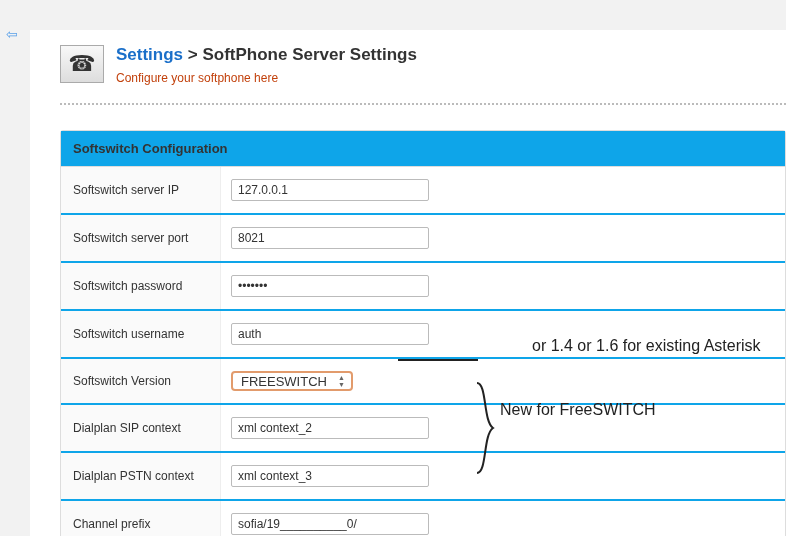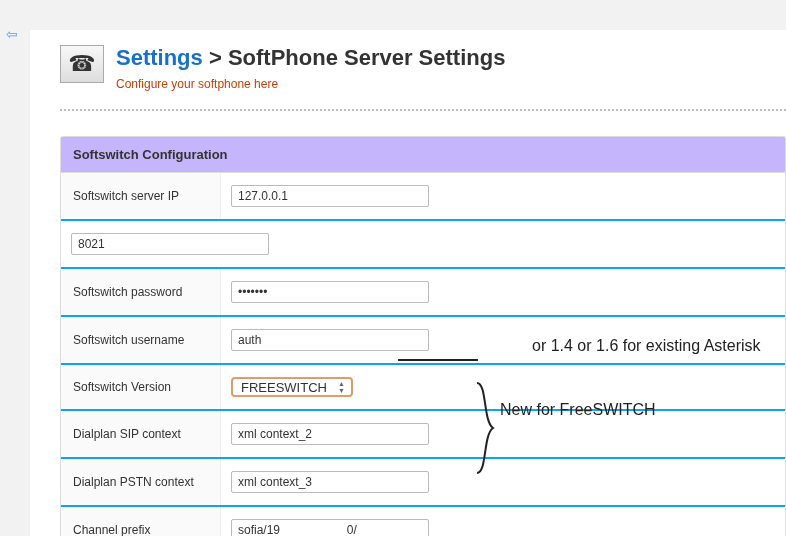--- a/index.html
+++ b/index.html
@@ -39,38 +39,38 @@
     width: 44px;
     height: 38px;
     background: linear-gradient(#f8f8f8,#ddd);
     border: 1px solid #aaa;
     display: flex;
     align-items: center;
     justify-content: center;
     font-size: 22px;
   }
   .breadcrumb {
-    font-size: 22px;
+    font-size: 17px;
     font-weight: bold;
     color: #333;
   }
   .breadcrumb .link { color: #1a6fc9; }
   .subtitle {
     color: #c2410c;
     font-size: 12px;
     margin-top: 6px;
   }
   .panel {
     margin-top: 25px;
     border: 1px solid #ddd;
     border-radius: 3px;
     margin-right: 0;
   }
   .panel-header {
-    background: #c4b5fd;
+    background: #0ea5e9;
     padding: 10px 12px;
     font-weight: bold;
     font-size: 13px;
     border-bottom: 1px solid #ddd;
   }
   .form-row {
     display: flex;
     align-items: center;
     border-bottom: 2px solid #0ea5e9;
     min-height: 34px;
@@ -187,20 +187,21 @@
     <div class="panel-header">Softswitch Configuration</div>
 
     <div class="form-row">
       <div class="form-label">Softswitch server IP</div>
       <div class="form-field">
           <input type="text" value="127.0.0.1" style="">
         </div>
     </div>
 
     <div class="form-row">
+      <div class="form-label">Softswitch server port</div>
       <div class="form-field">
           <input type="text" value="8021" style="">
         </div>
     </div>
 
     <div class="form-row">
       <div class="form-label">Softswitch password</div>
       <div class="form-field">
           <input type="text" value="•••••••" style="">
         </div>

